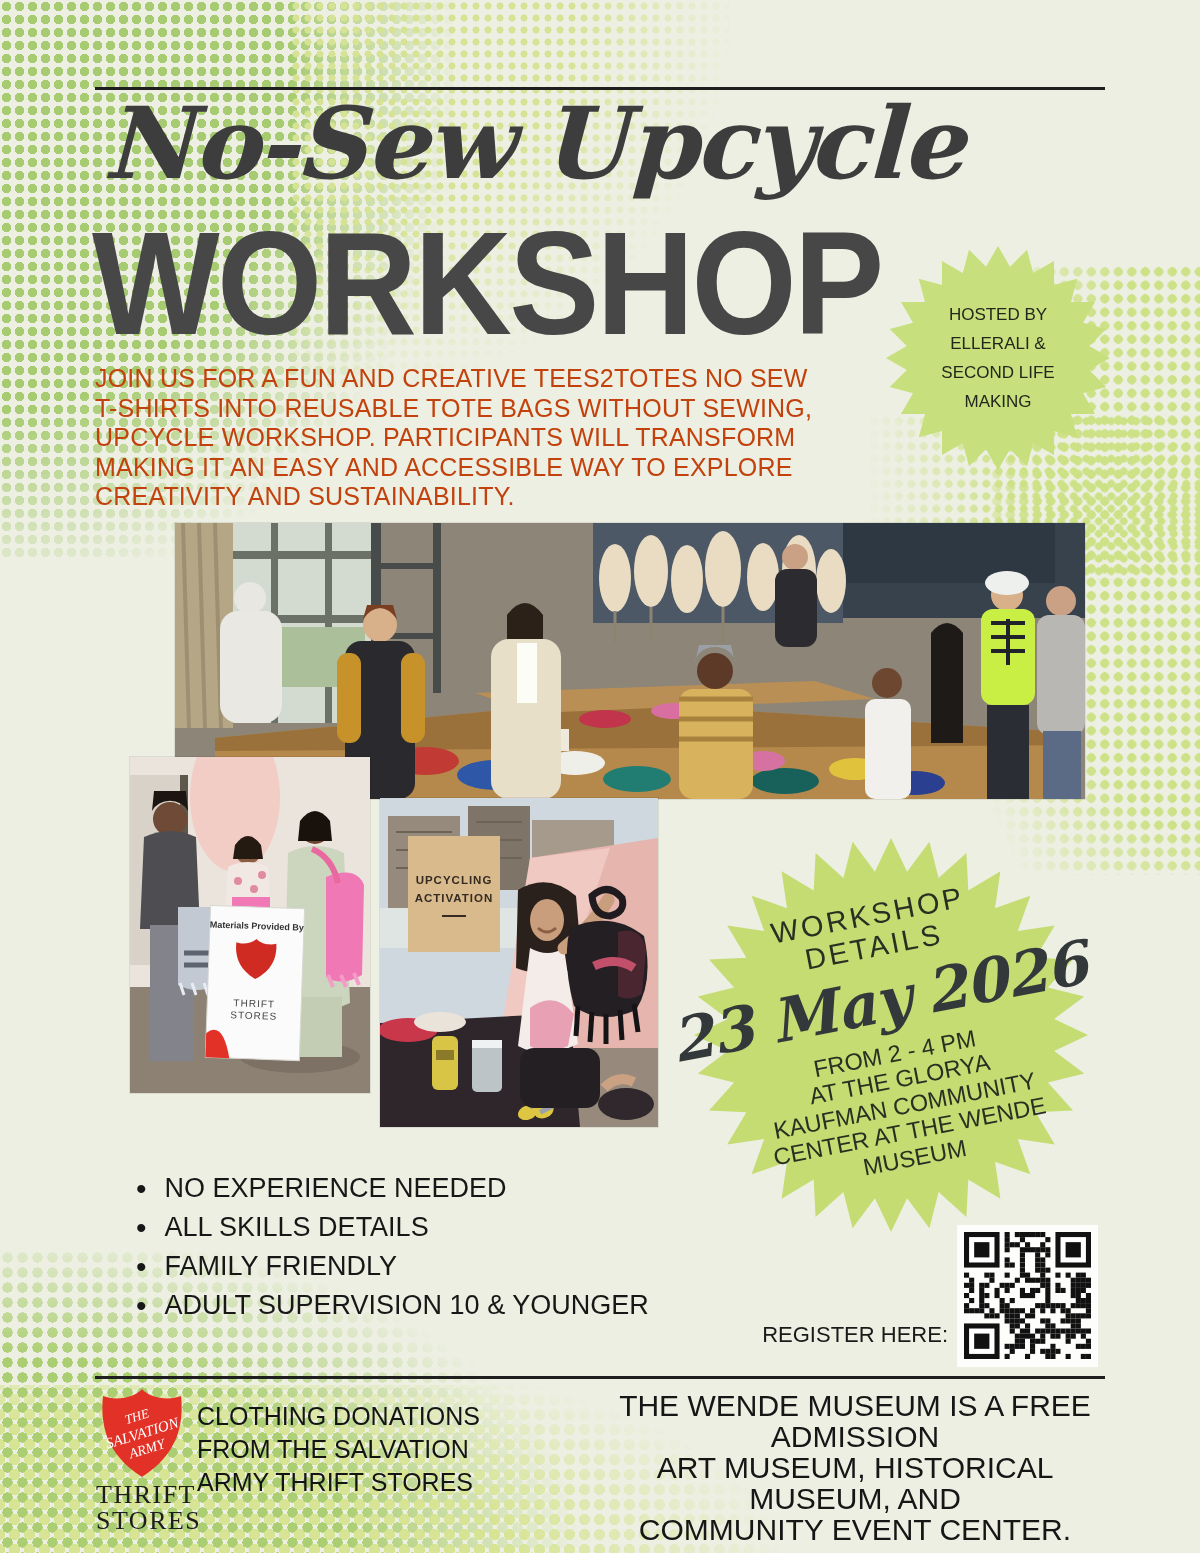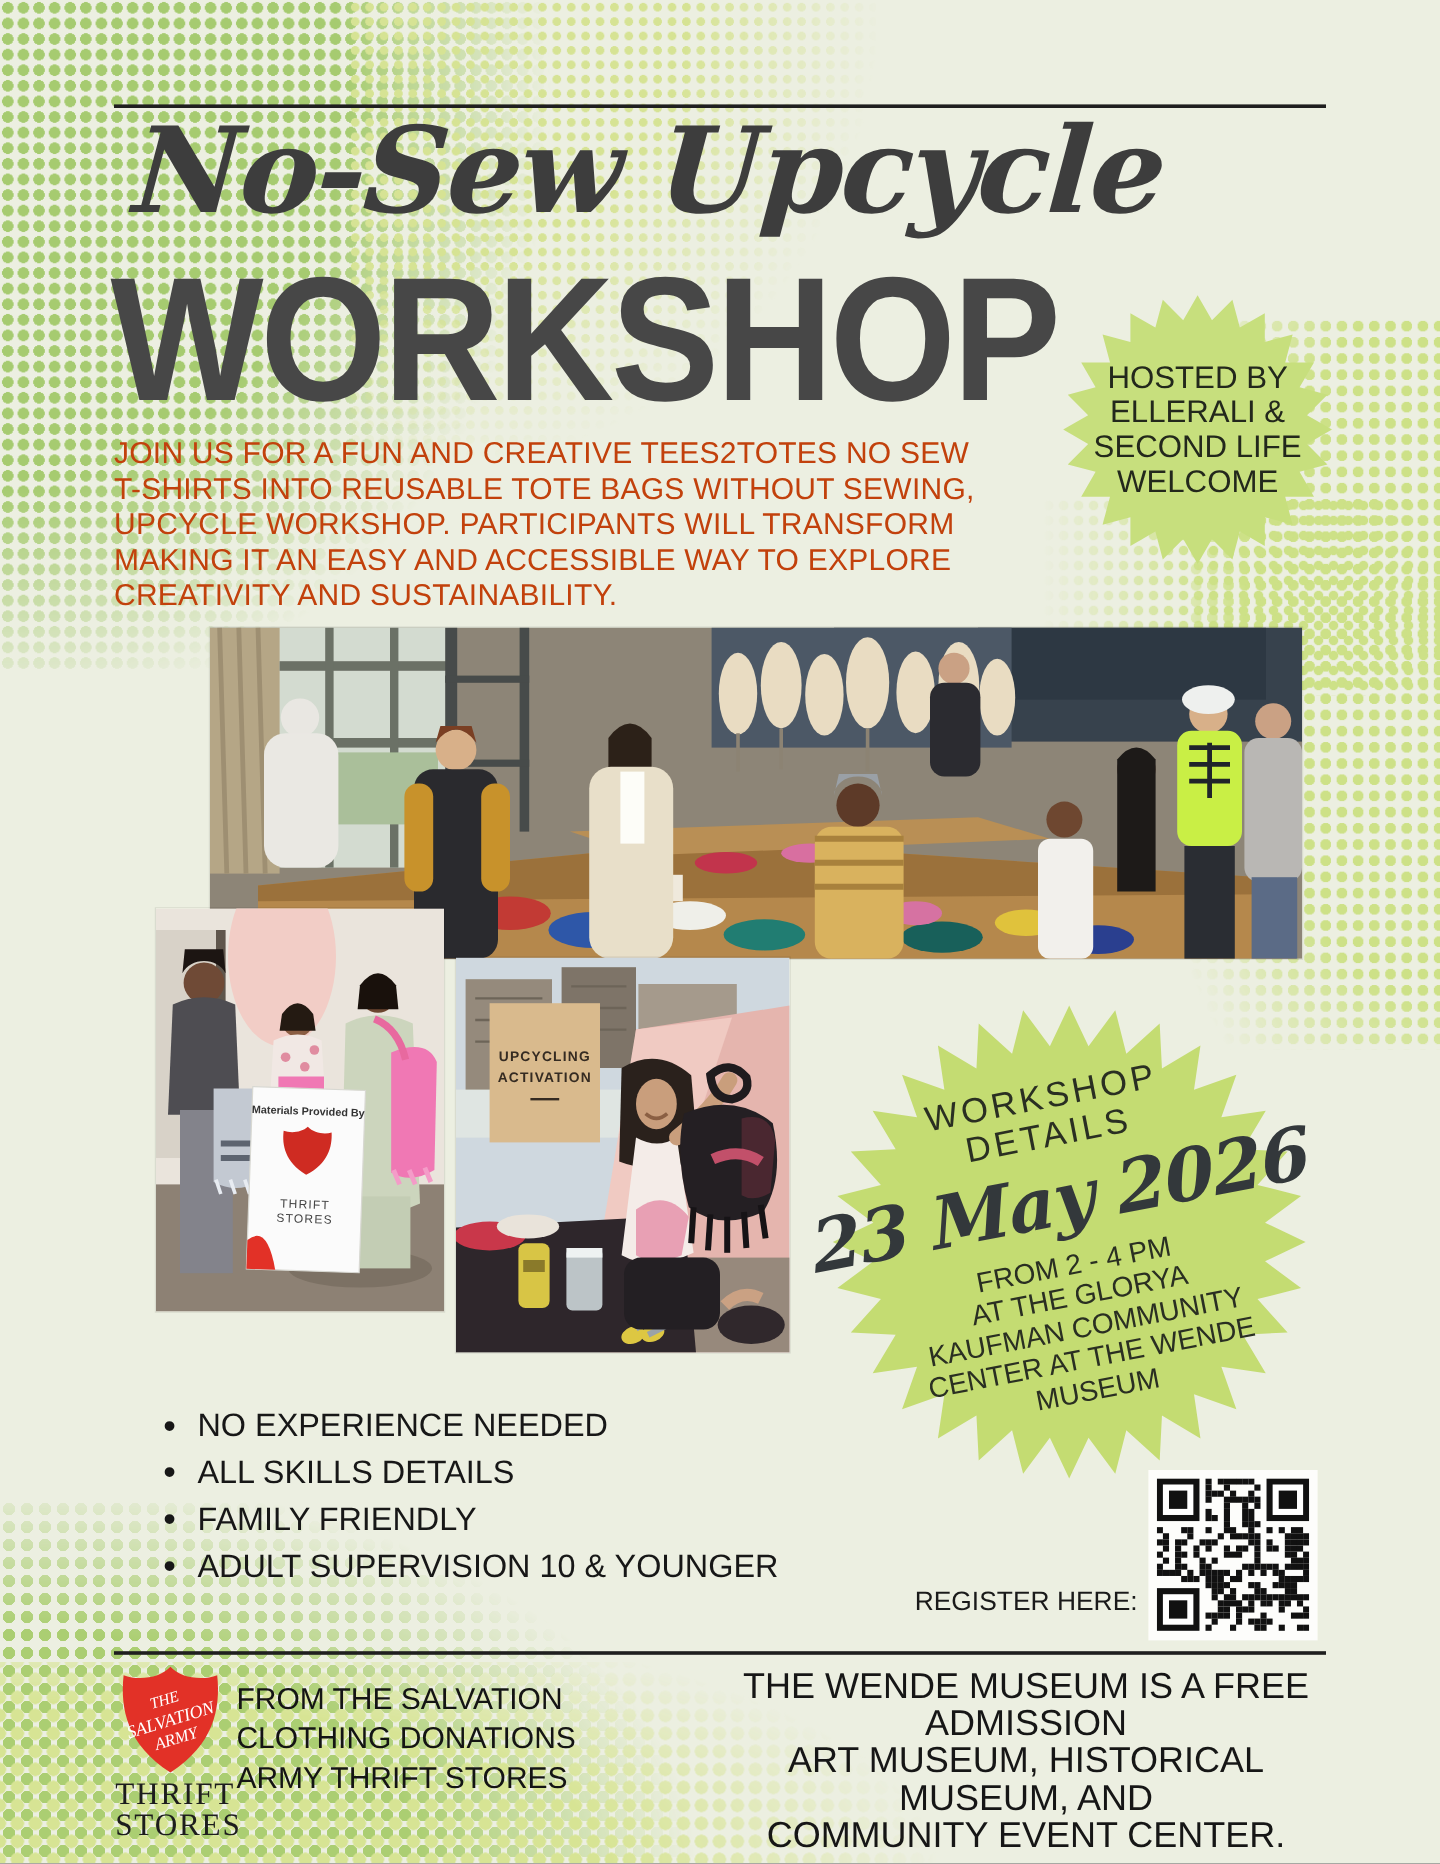--- a/index.html
+++ b/index.html
@@ -50,21 +50,21 @@
     transform:scaleX(0.92);transform-origin:left top;white-space:nowrap;}
 
   #intro{position:absolute;left:95px;top:364px;width:720px;font-size:25px;line-height:29.5px;
     color:#c2410c;letter-spacing:0.2px;}
 
   .badge{position:absolute;}
   .badge svg{position:absolute;left:0;top:0;}
   .badge .badge-text{position:absolute;left:0;top:0;width:100%;height:100%;
     display:flex;flex-direction:column;align-items:center;justify-content:center;text-align:center;}
   #hosted-badge{left:885px;top:245px;width:226px;height:226px;}
-  #hosted-badge .badge-text{font-size:26px;line-height:29px;color:#23281c;}
+  #hosted-badge .badge-text{font-size:17px;line-height:29px;color:#23281c;}
   #details-badge{left:691px;top:837px;width:400px;height:396px;}
   #details-badge .badge-text{transform:rotate(-11deg);color:#2a2f22;}
   #details-badge .db-head{font-size:29px;line-height:32px;letter-spacing:3px;}
   #details-badge .db-date{font-family:"DejaVu Serif","Liberation Serif",serif;font-style:italic;
     font-weight:bold;font-size:60px;line-height:70px;color:#33383b;white-space:nowrap;
     transform:skewX(-4deg);margin:4px 0 6px 0;letter-spacing:-1px;}
   #details-badge .db-line{font-size:23.5px;line-height:26.5px;}
 
   .photo{position:absolute;box-shadow:0 0 0 1px rgba(0,0,0,0.08);}
   #photo-room{left:175px;top:523px;width:910px;height:276px;}
@@ -115,21 +115,21 @@
   </div>
 
   <div class="badge" id="hosted-badge">
     <svg width="226" height="226" viewBox="0 0 226 226">
       <polygon fill="#c7df7d" points="113.0,1.0 125.0,21.8 142.0,4.8 148.2,28.0 169.0,16.0 169.0,40.0 192.2,33.8 186.0,57.0 210.0,57.0 198.0,77.8 221.2,84.0 204.2,101.0 225.0,113.0 204.2,125.0 221.2,142.0 198.0,148.2 210.0,169.0 186.0,169.0 192.2,192.2 169.0,186.0 169.0,210.0 148.2,198.0 142.0,221.2 125.0,204.2 113.0,225.0 101.0,204.2 84.0,221.2 77.8,198.0 57.0,210.0 57.0,186.0 33.8,192.2 40.0,169.0 16.0,169.0 28.0,148.2 4.8,142.0 21.8,125.0 1.0,113.0 21.8,101.0 4.8,84.0 28.0,77.8 16.0,57.0 40.0,57.0 33.8,33.8 57.0,40.0 57.0,16.0 77.8,28.0 84.0,4.8 101.0,21.8"></polygon>
     </svg>
     <div class="badge-text">
       <div>HOSTED BY</div>
       <div>ELLERALI &amp;</div>
       <div>SECOND LIFE</div>
-      <div>WELCOME</div>
+      <div>MAKING</div>
     </div>
   </div>
 
   <svg class="photo" id="photo-room" viewBox="0 0 910 276">
     <rect width="910" height="276" fill="#8d8577"></rect>
 
     <rect x="0" y="0" width="200" height="200" fill="#d3dbd0"></rect>
     <rect x="0" y="0" width="58" height="205" fill="#b5a686"></rect>
     <path d="M8,0 L14,205 M24,0 L30,205 M40,0 L46,205" stroke="#9e8f72" stroke-width="4" fill="none"></path>
     <rect x="58" y="28" width="142" height="8" fill="#6b7166"></rect>
@@ -592,22 +592,22 @@
         <text x="44" y="52" font-size="15">SALVATION</text>
         <text x="44" y="68" font-size="14">ARMY</text>
       </g>
     </svg>
     <div id="sa-thrift">
       <div>THRIFT</div>
       <div>STORES</div>
     </div>
   </div>
   <div id="clothing-text">
+    <div>CLOTHING DONATIONS</div>
     <div>FROM THE SALVATION</div>
-    <div>CLOTHING DONATIONS</div>
     <div>ARMY THRIFT STORES</div>
   </div>
 
   <div id="wende-block">
     <div class="w-line">THE WENDE MUSEUM IS A FREE ADMISSION</div>
     <div class="w-line">ART MUSEUM, HISTORICAL MUSEUM, AND</div>
     <div class="w-line">COMMUNITY EVENT CENTER.</div>
 
   </div>
 

